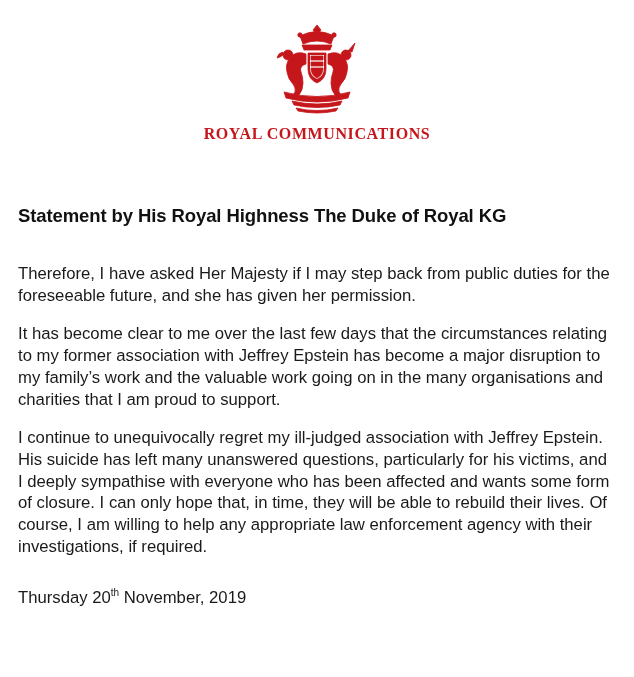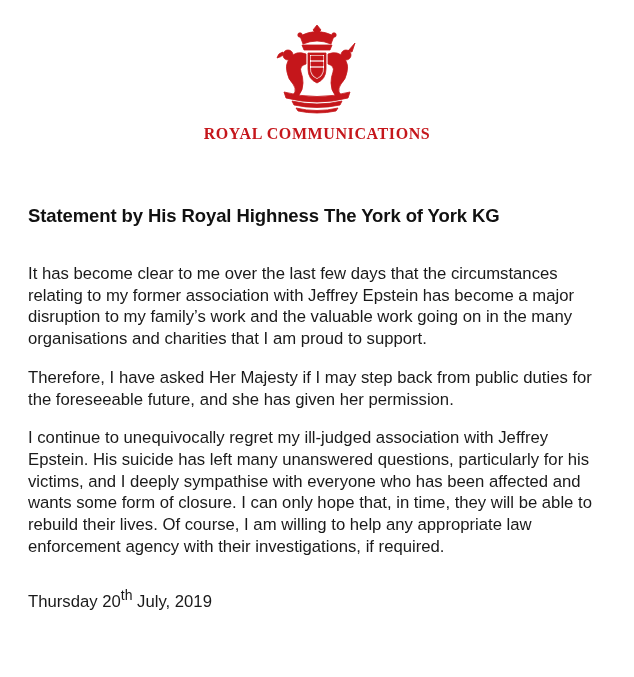--- a/index.html
+++ b/index.html
@@ -11,21 +11,21 @@
     width: 634px;
     height: 677px;
     font-family: "Liberation Sans", sans-serif;
     color: #111111;
     overflow: hidden;
   }
   .page {
     width: 634px;
     height: 677px;
     box-sizing: border-box;
-    padding: 0 28px;
+    padding: 0 18px;
     position: relative;
   }
   .letterhead {
     text-align: center;
     padding-top: 22px;
   }
   .crest {
     display: block;
     margin: 0 auto;
     width: 110px;
@@ -57,21 +57,21 @@
   }
   .para:last-child {
     margin-bottom: 16px;
   }
   .date-line {
     margin-top: 30px;
     font-size: 16.7px;
     color: #1a1a1a;
   }
   .date-line sup {
-    font-size: 14px;
+    font-size: 10px;
     vertical-align: super;
   }
 </style>
 </head>
 <body>
 
 <div class="page">
 
   <div class="letterhead">
     <svg class="crest" viewBox="0 0 110 95" aria-hidden="true">
@@ -99,23 +99,23 @@
         <path d="M86 29 l7 -8 -3 9z"></path>
 
         <path d="M22 70 q33 9 66 0 l-2 6 q-31 8 -62 0z"></path>
         <path d="M30 79 q25 6 50 0 l-2 4 q-23 5 -46 0z"></path>
         <path d="M34 86 q21 5 42 0 l-2 3 q-19 4 -38 0z"></path>
       </g>
     </svg>
     <div class="org-name">ROYAL COMMUNICATIONS</div>
   </div>
 
-  <h1 class="doc-title">Statement by His Royal Highness The York of York KG</h1>
+  <h1 class="doc-title">Statement by His Royal Highness The Duke of Royal KG</h1>
 
   <div class="body-copy">
+    <p class="para">Therefore, I have asked Her Majesty if I may step back from public duties for the foreseeable future, and she has given her permission.</p>
     <p class="para">It has become clear to me over the last few days that the circumstances relating to my former association with Jeffrey Epstein has become a major disruption to my family’s work and the valuable work going on in the many organisations and charities that I am proud to support.</p>
-    <p class="para">Therefore, I have asked Her Majesty if I may step back from public duties for the foreseeable future, and she has given her permission.</p>
     <p class="para">I continue to unequivocally regret my ill-judged association with Jeffrey Epstein. His suicide has left many unanswered questions, particularly for his victims, and I deeply sympathise with everyone who has been affected and wants some form of closure. I can only hope that, in time, they will be able to rebuild their lives. Of course, I am willing to help any appropriate law enforcement agency with their investigations, if required.</p>
   </div>
 
-  <div class="date-line"><span>Thursday 20</span><sup>th</sup><span> July, 2019</span></div>
+  <div class="date-line"><span>Thursday 20</span><sup>th</sup><span> November, 2019</span></div>
 
 </div>
 
 </body></html>

